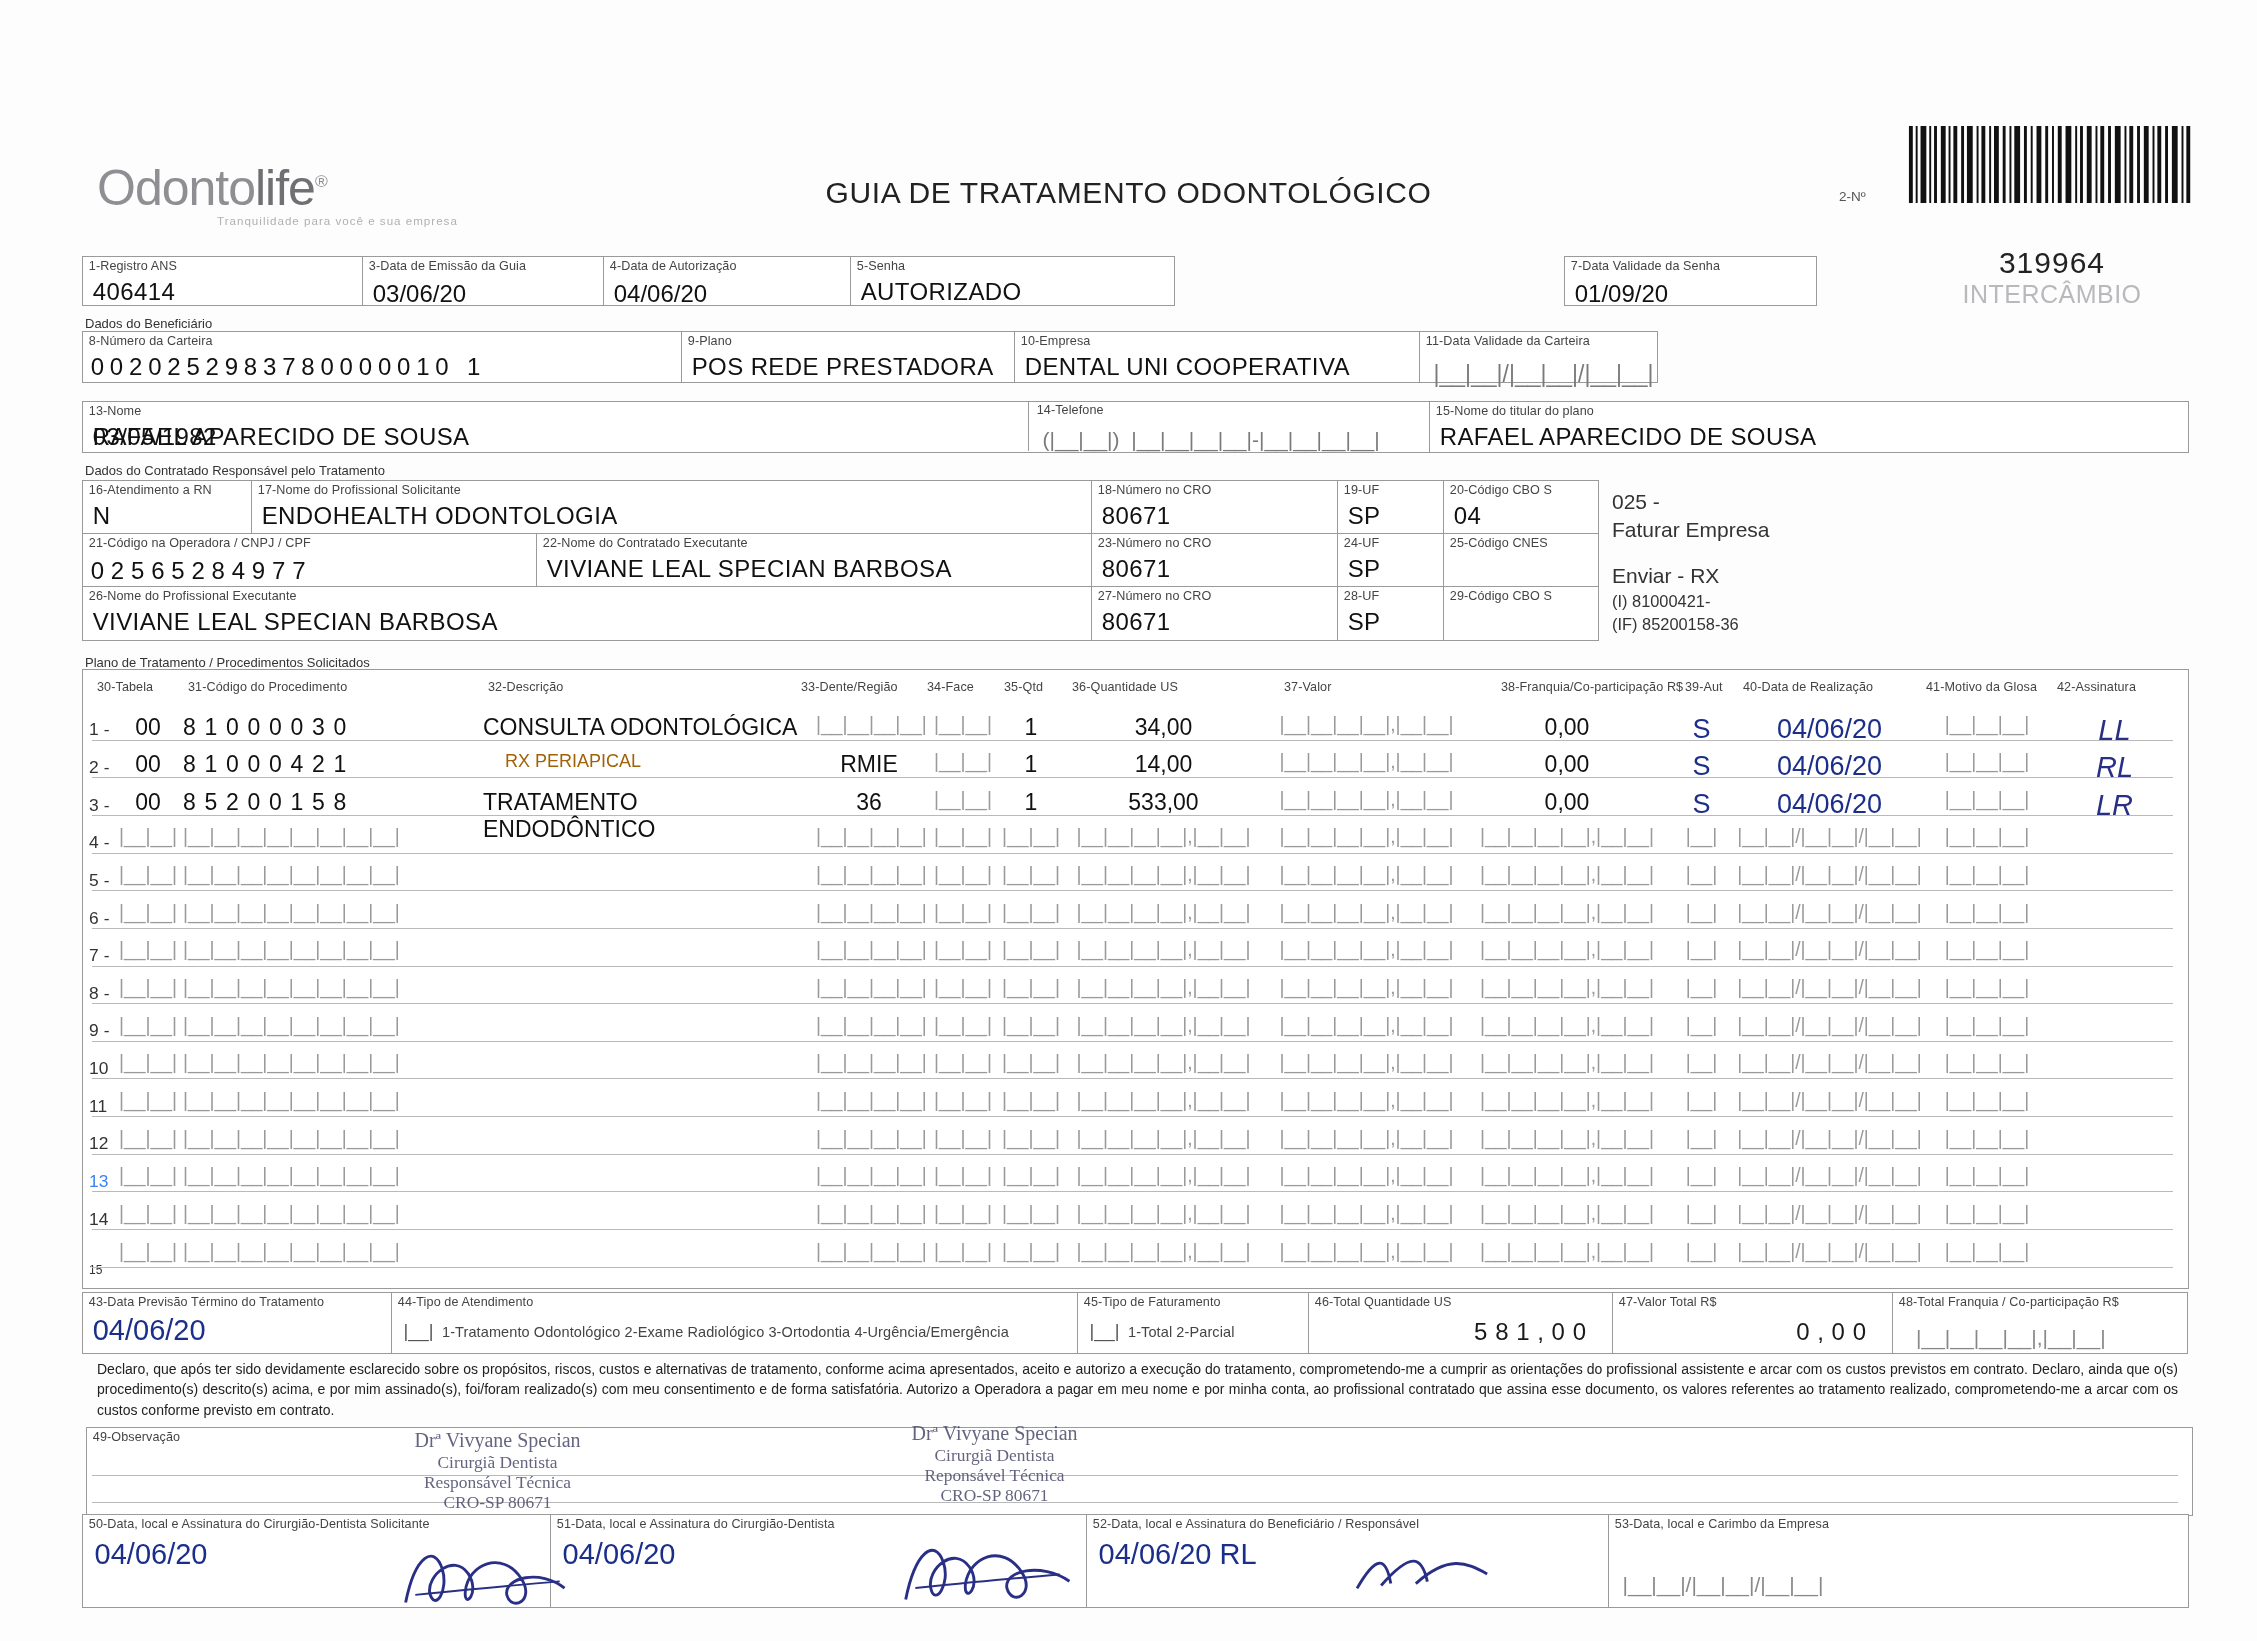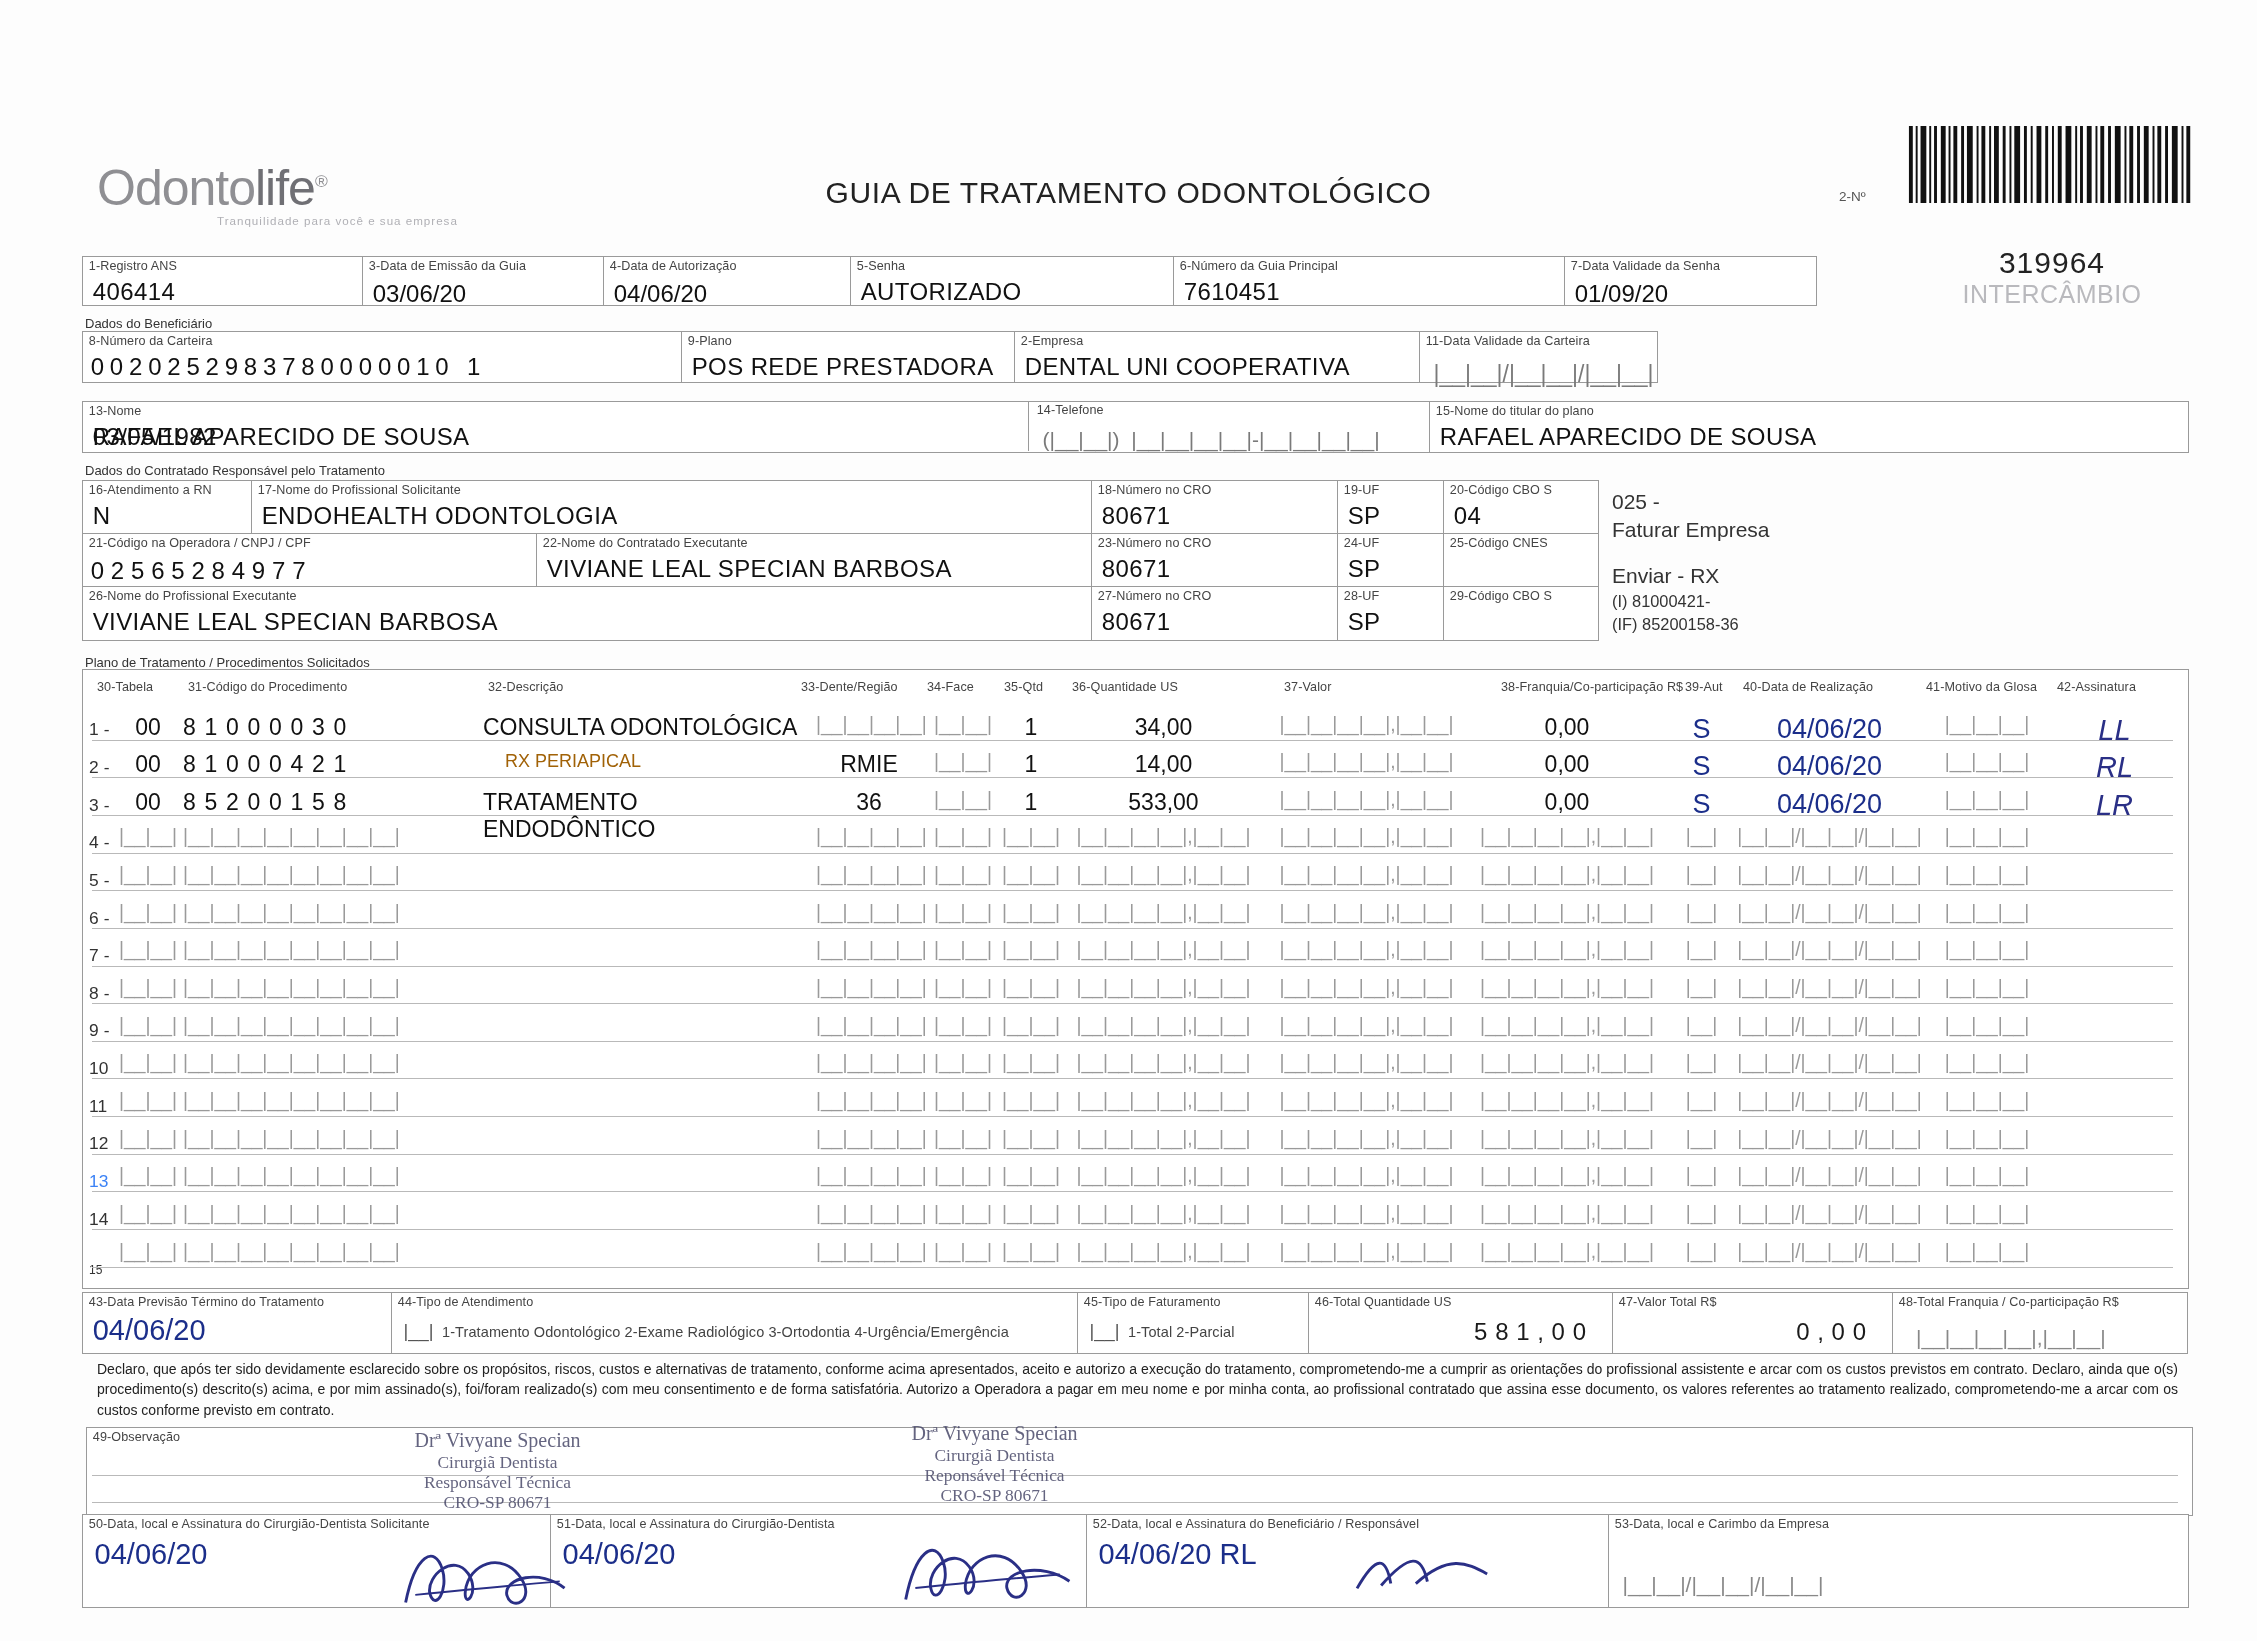--- a/index.html
+++ b/index.html
@@ -101,44 +101,40 @@
   <div class="fld" style="left:603px;top:256px;width:246px;height:48px;">
     <div class="lbl">4-Data de Autorização</div>
     <div class="seg" style="left:9.7px;">04/06/20</div>
   </div>
 
   <div class="fld" style="left:850px;top:256px;width:323px;height:48px;">
     <div class="lbl">5-Senha</div>
     <div class="val">AUTORIZADO</div>
   </div>
 
-  <div class="fld" style="left:1173px;top:256px;width:391px;height:48px;">
-    <div class="lbl">6-Número da Guia Principal</div>
-    <div class="val">7610451</div>
-  </div>
 
   <div class="fld" style="left:1564px;top:256px;width:251px;height:48px;">
     <div class="lbl">7-Data Validade da Senha</div>
     <div class="seg" style="left:9.7px;">01/09/20</div>
   </div>
 
   <div class="sec" style="left:85px;top:316px;">Dados do Beneficiário</div>
 
   <div class="fld" style="left:82px;top:331px;width:599px;height:50px;">
     <div class="lbl">8-Número da Carteira</div>
     <div class="seg" style="left:7.7px;top:21px;letter-spacing:5.8px;">0020252983780000010 1</div>
   </div>
 
   <div class="fld" style="left:681px;top:331px;width:333px;height:50px;">
     <div class="lbl">9-Plano</div>
     <div class="val">POS REDE PRESTADORA</div>
   </div>
 
   <div class="fld" style="left:1014px;top:331px;width:406px;height:50px;">
-    <div class="lbl">2-Empresa</div>
+    <div class="lbl">10-Empresa</div>
     <div class="val">DENTAL UNI  COOPERATIVA</div>
   </div>
 
   <div class="fld" style="left:1419px;top:331px;width:237px;height:50px;">
     <div class="lbl">11-Data Validade da Carteira</div>
     <div class="empty-seg" style="left:13.5px;top:29px;">|__|__|/|__|__|/|__|__|</div>
   </div>
 
 
   <div class="fld" style="left:82px;top:401px;width:1347px;height:50px;">

